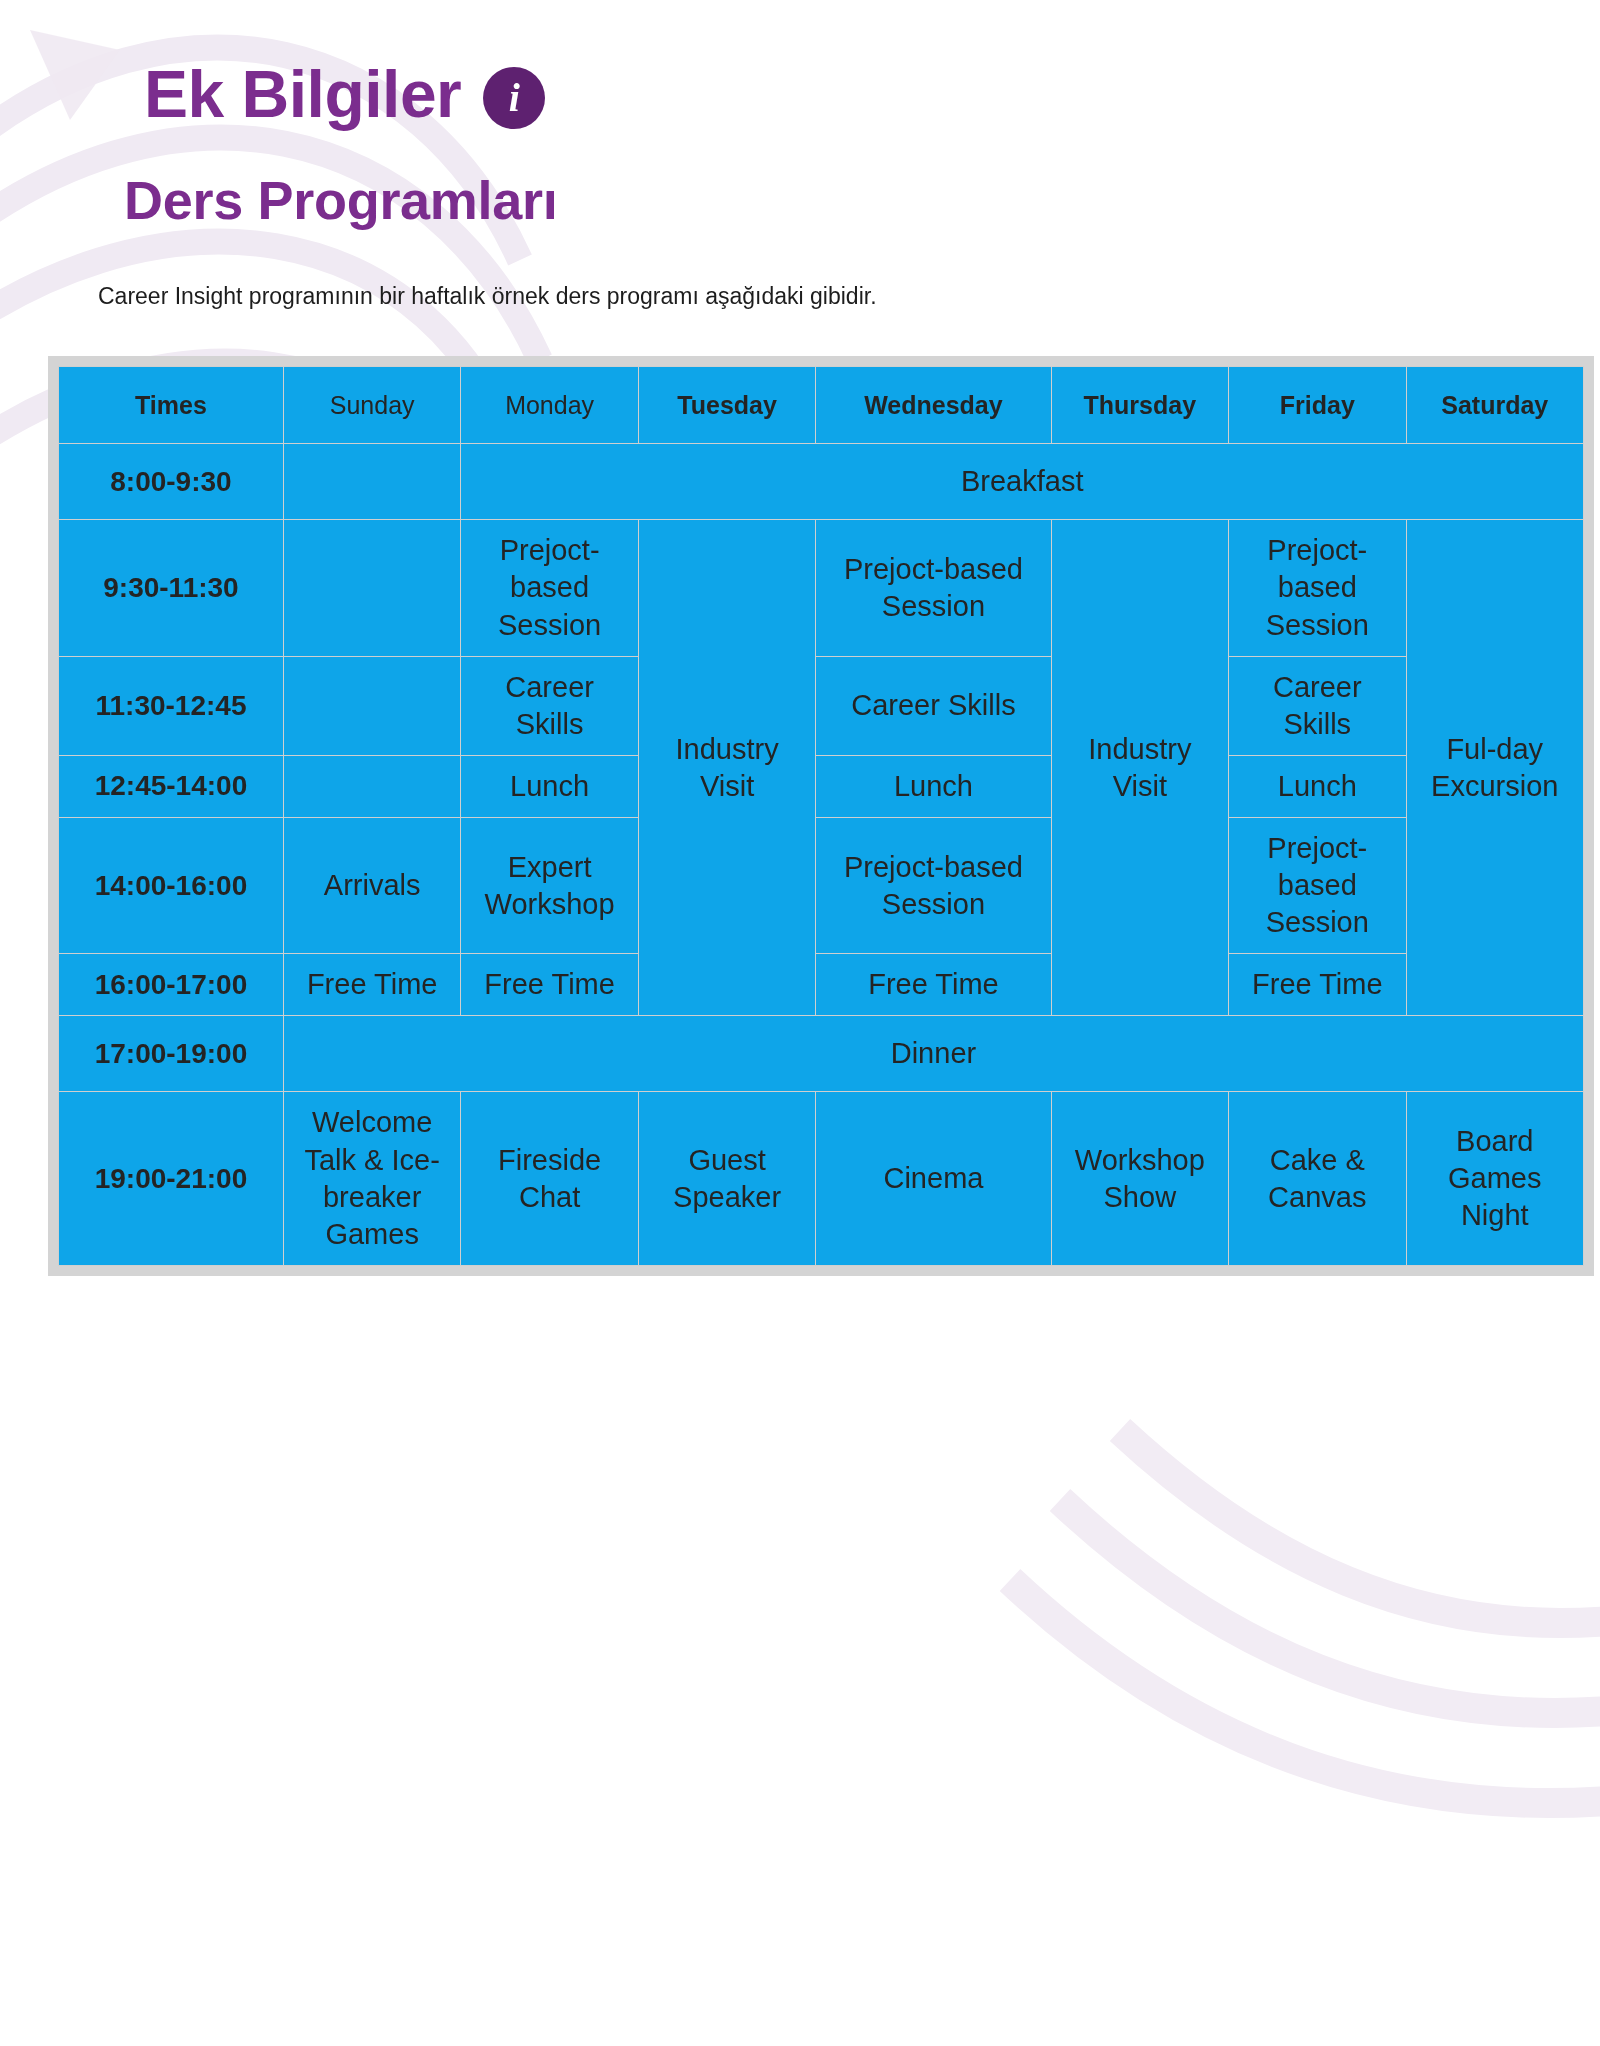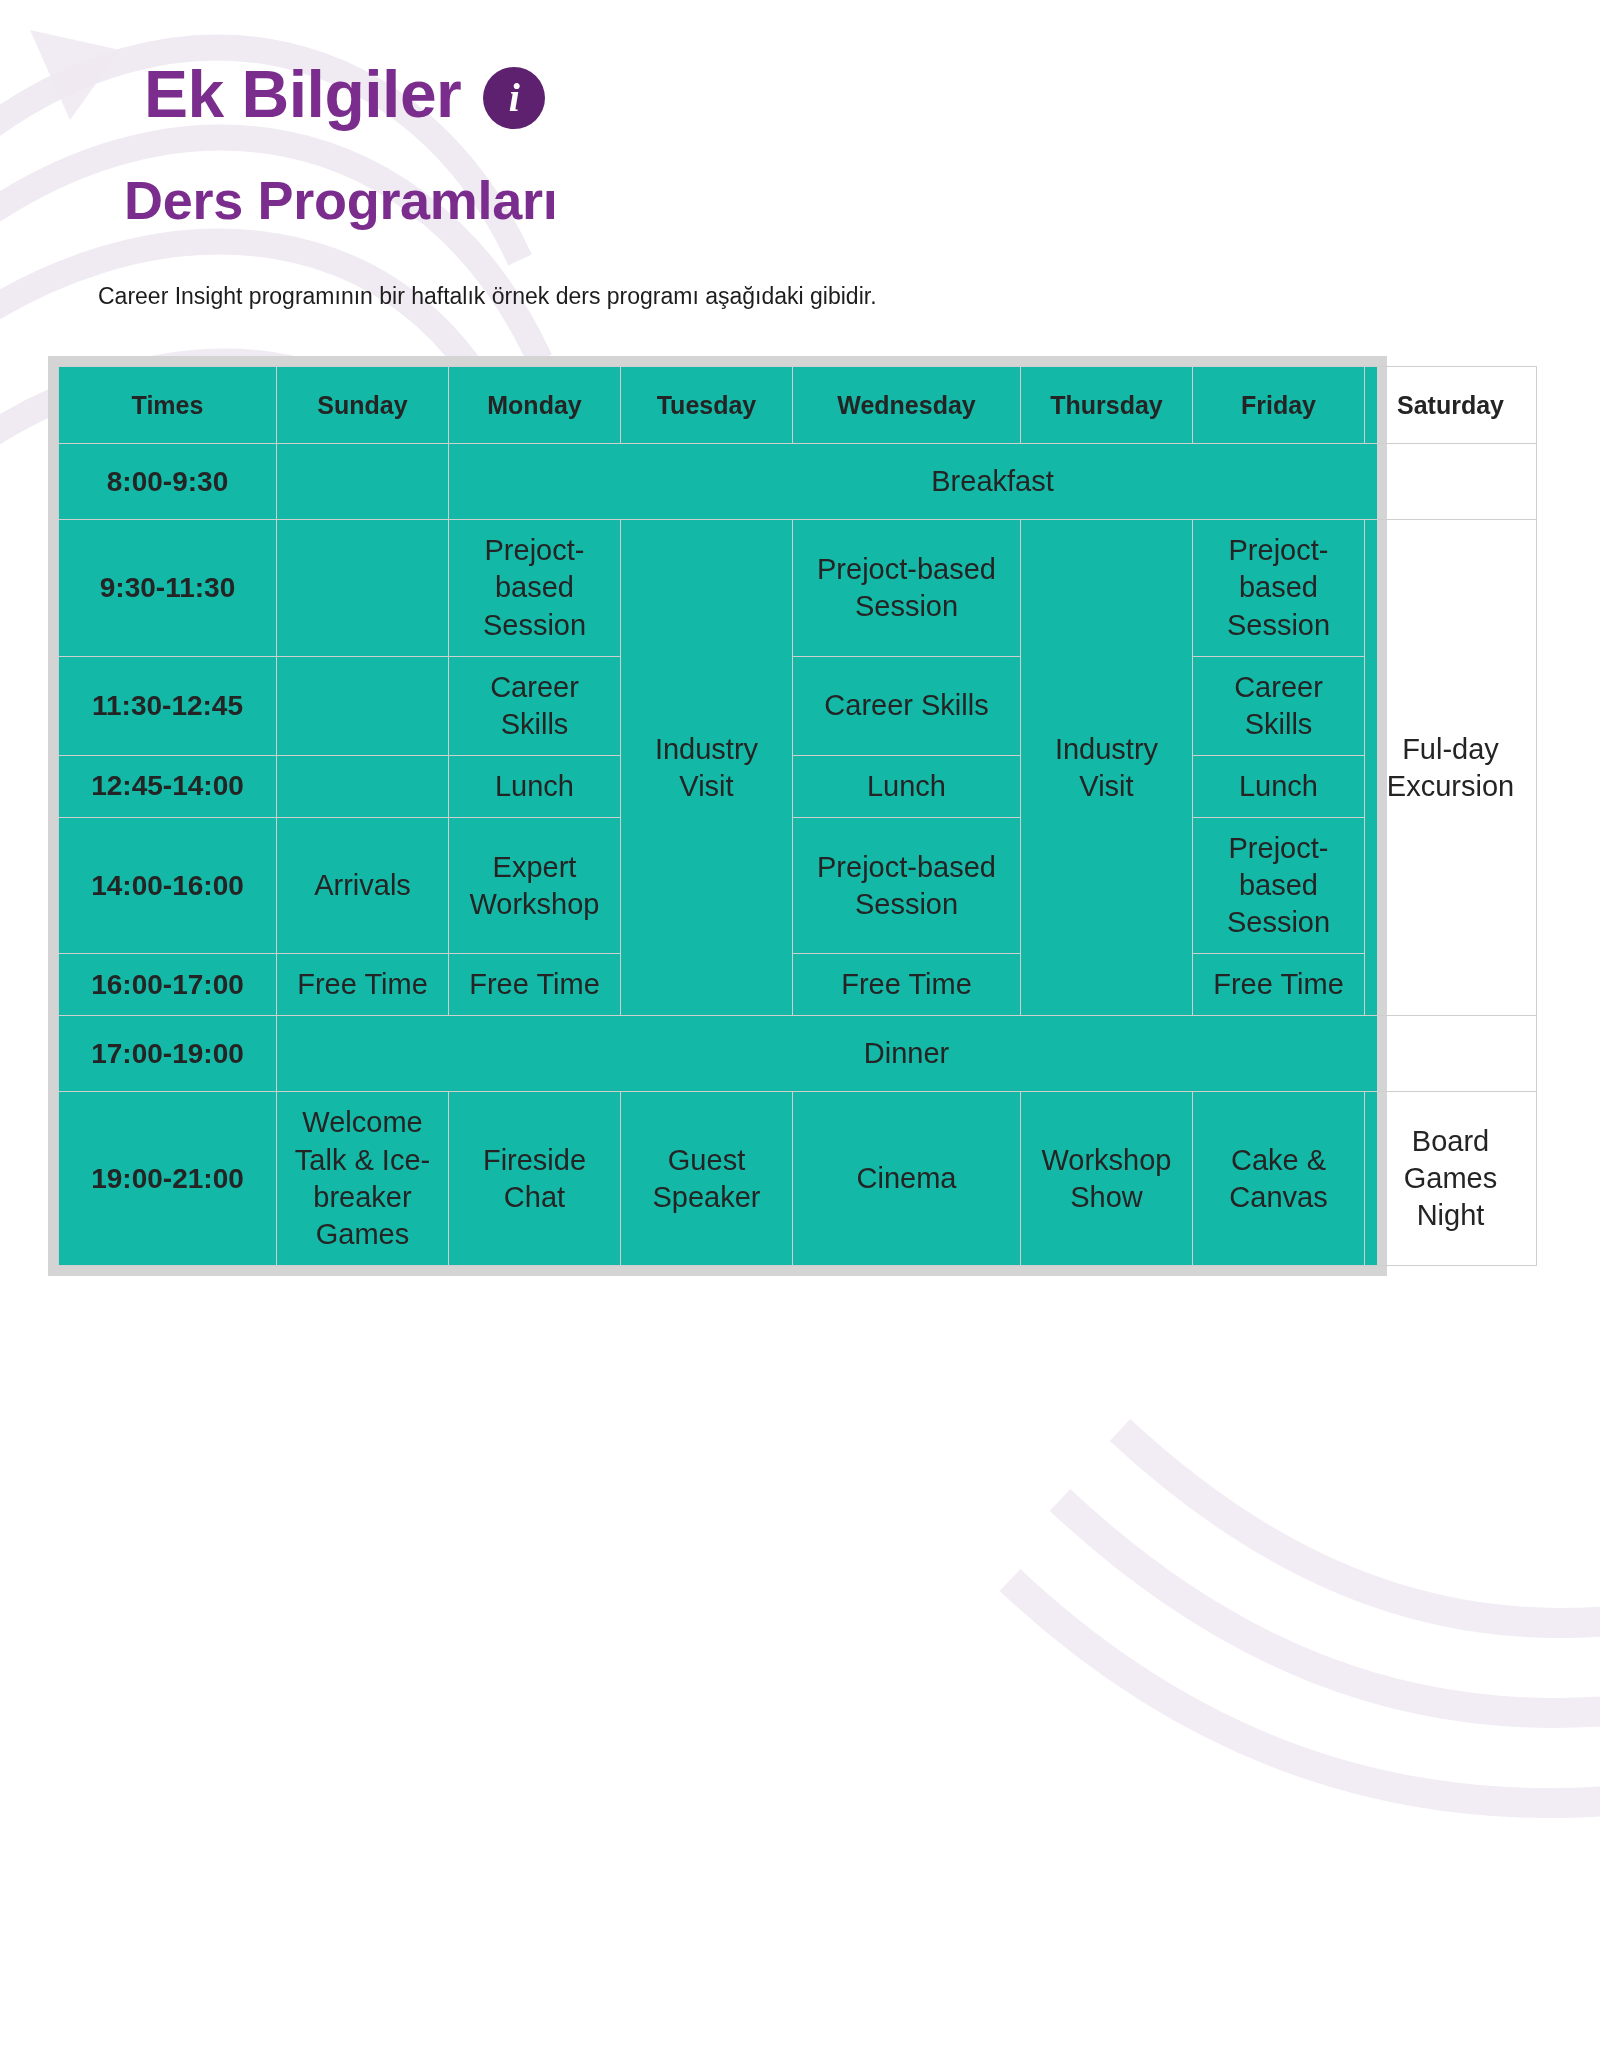--- a/index.html
+++ b/index.html
@@ -70,22 +70,22 @@
   .intro {
     padding: 52px 0 0 74px;
     font-size: 23px;
     font-weight: normal;
     color: #1d1d1d;
   }
 
   
   .table-wrap {
     margin: 46px 0 0 24px;
-    width: 1339px;
-    background: #14b8a6;
+    width: 1546px;
+    background: #0ea5e9;
     border: 10px solid #d4d4d4;
   }
   table {
     border-collapse: collapse;
     width: 100%;
     table-layout: fixed;
   }
   td, th {
     border: 1px solid #cfcfcf;
     text-align: center;
@@ -94,21 +94,21 @@
     font-weight: normal;
     color: #242424;
     padding: 12px 8px;
     line-height: 1.28;
   }
   thead th {
     font-size: 25px;
     padding: 22px 6px;
   }
   thead th.bold-head { font-weight: bold; }
-  thead th.reg-head { font-weight: bold; }
+  thead th.reg-head { font-weight: normal; }
   td.timecell {
     font-weight: bold;
     font-size: 28px;
   }
   .col-times   { width: 218px; }
   .col-day     { width: 172px; }
   .col-wed     { width: 228px; }
   .col-thu     { width: 172px; }
 
   .row-h-meal td { height: 76px; }

